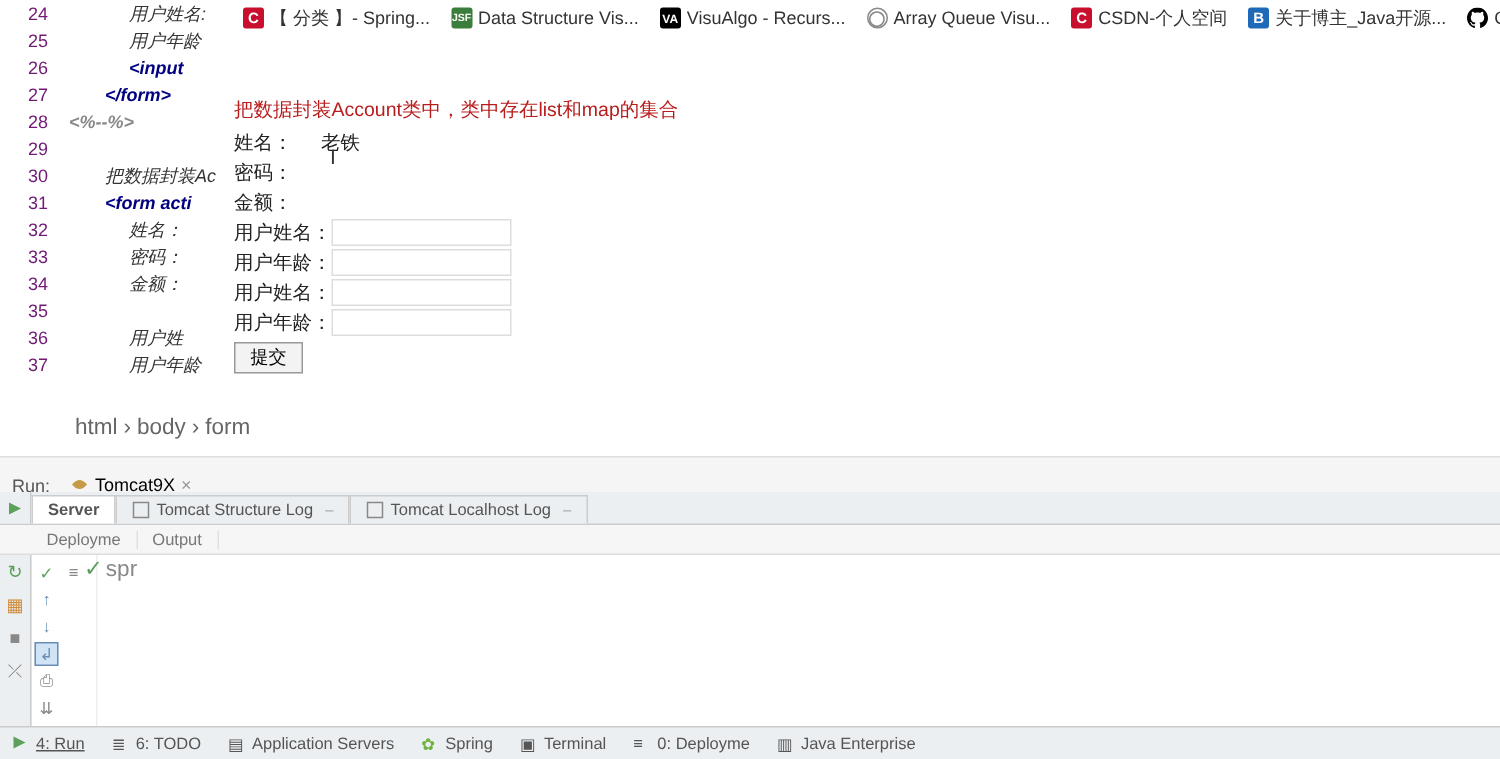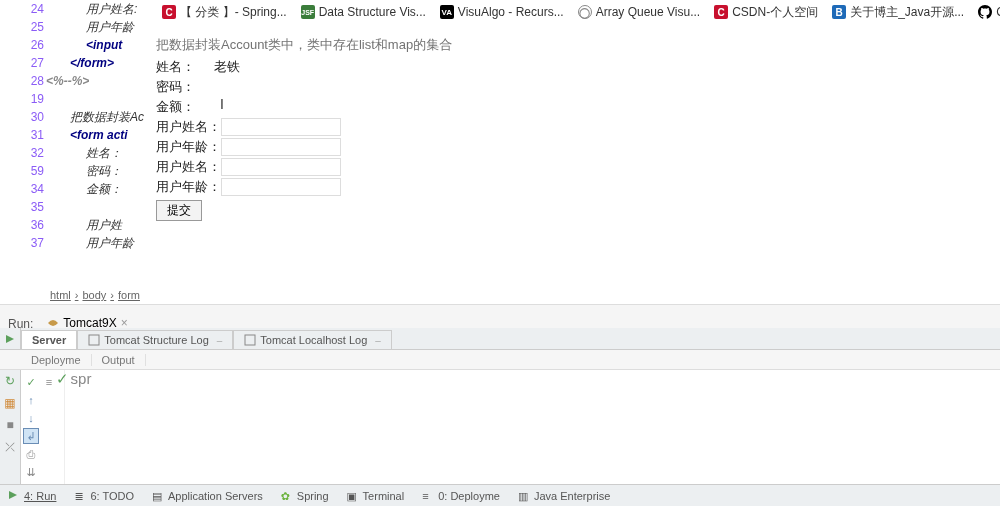--- a/index.html
+++ b/index.html
@@ -11,44 +11,44 @@
 .bm-ico { width: 14px; height: 14px; display: inline-flex; align-items: center; justify-content: center; font-size: 10px; font-weight: bold; border-radius: 2px; }
 .ico-red { background: #c8102e; color: #fff; }
 .ico-green { background: #3b7d3b; color: #fff; }
 .ico-black { background: #000; color: #fff; }
 .ico-circle { border: 1px solid #888; border-radius: 50%; color: #888; }
 .ico-b { background: #1e6ab8; color: #fff; }
 .ico-gh { color: #000; font-size: 14px; }
 
 
 .editor { position: absolute; left: 0; top: 0; width: 158px; height: 280px; font-family: "Microsoft YaHei", monospace; font-size: 12px; }
-.gutter { position: absolute; left: 12px; top: 0; width: 46px; height: 280px; color: #8b5cf6; text-align: right; padding-right: 14px; }
+.gutter { position: absolute; left: 0; top: 0; width: 46px; height: 280px; color: #701a75; text-align: right; padding-right: 14px; }
 .gutter div { height: 18px; line-height: 18px; }
 .code { position: absolute; left: 46px; top: 0; height: 280px; }
 .code .line { height: 18px; line-height: 18px; white-space: nowrap; font-style: italic; }
 .kw { color: #000080; font-weight: bold; }
 .tag { color: #000080; font-weight: bold; }
 .txt { color: #333; }
 
 
 .browser-form { position: absolute; left: 156px; top: 36px; width: 360px; background: #fff; font-size: 13px; }
-.browser-form .title { color: #737373; margin-bottom: 4px; }
+.browser-form .title { color: #b91c1c; margin-bottom: 4px; margin-top: 28px; }
 .browser-form .row { display: flex; align-items: center; margin-bottom: 2px; height: 18px; }
 .browser-form .row label { min-width: 58px; color: #222; }
 .browser-form .row .val { color: #222; }
 .browser-form input[type=text] { border: 1px solid #999; height: 18px; width: 120px; padding: 0 3px; font-size: 12px; }
 .browser-form input.focused { border-color: #3b82c4; outline: 1px solid #bcd7eb; }
 .browser-form input.plain { border: 1px solid #ddd; }
 .browser-form button { border: 1px solid #999; background: #f3f3f3; padding: 1px 10px; font-size: 12px; cursor: pointer; margin-top: 2px; }
 
 
 .cursor-beam { position: absolute; left: 220px; top: 96px; font-size: 14px; color: #333; }
 
 
-.breadcrumb { position: absolute; left: 50px; top: 289px; font-size: 11px; color: #666; display: flex; gap: 4px; text-decoration: underline; }
+.breadcrumb { position: absolute; left: 50px; top: 276px; font-size: 15px; color: #666; display: flex; gap: 4px; }
 
 
 .run-bar { position: absolute; left: 0; top: 304px; right: 0; height: 40px; border-top: 1px solid #ddd; border-bottom: 1px solid #ddd; display: flex; align-items: center; background: #f5f5f5; }
 .run-bar .run-label { padding: 0 8px; color: #555; }
 .run-bar .run-config { display: flex; align-items: center; gap: 4px; padding: 4px 6px; border-bottom: 2px solid transparent; }
 .tomcat-ico { width: 12px; height: 12px; display: inline-block; }
 
 .tab-row { position: absolute; left: 0; top: 328px; right: 0; height: 22px; display: flex; align-items: stretch; background: #eceff1; border-bottom: 1px solid #ccc; }
 .left-tool-col { width: 21px; border-right: 1px solid #ccc; background: #eceff1; display: flex; align-items: center; justify-content: center; }
 .tab { display: flex; align-items: center; gap: 4px; padding: 0 10px; border: 1px solid #ccc; border-bottom: none; margin-top: 2px; background: #eceff1; font-size: 11px; color: #555; cursor: pointer; }
@@ -117,25 +117,25 @@
 
 </div>
 
 <div class="editor">
   <div class="gutter">
     <div>24</div>
       <div>25</div>
       <div>26</div>
       <div>27</div>
       <div>28</div>
-      <div>19</div>
+      <div>29</div>
       <div>30</div>
       <div>31</div>
       <div>32</div>
-      <div>59</div>
+      <div>33</div>
       <div>34</div>
       <div>35</div>
       <div>36</div>
       <div>37</div>
   </div>
   <div class="code">
     <div class="line" style="padding-left:40px"><span class="txt">用户姓名:</span></div>
     <div class="line" style="padding-left:40px"><span class="txt">用户年龄</span></div>
     <div class="line" style="padding-left:40px"><span class="tag">&lt;input </span></div>
     <div class="line" style="padding-left:24px"><span class="tag">&lt;/form&gt;</span></div>

